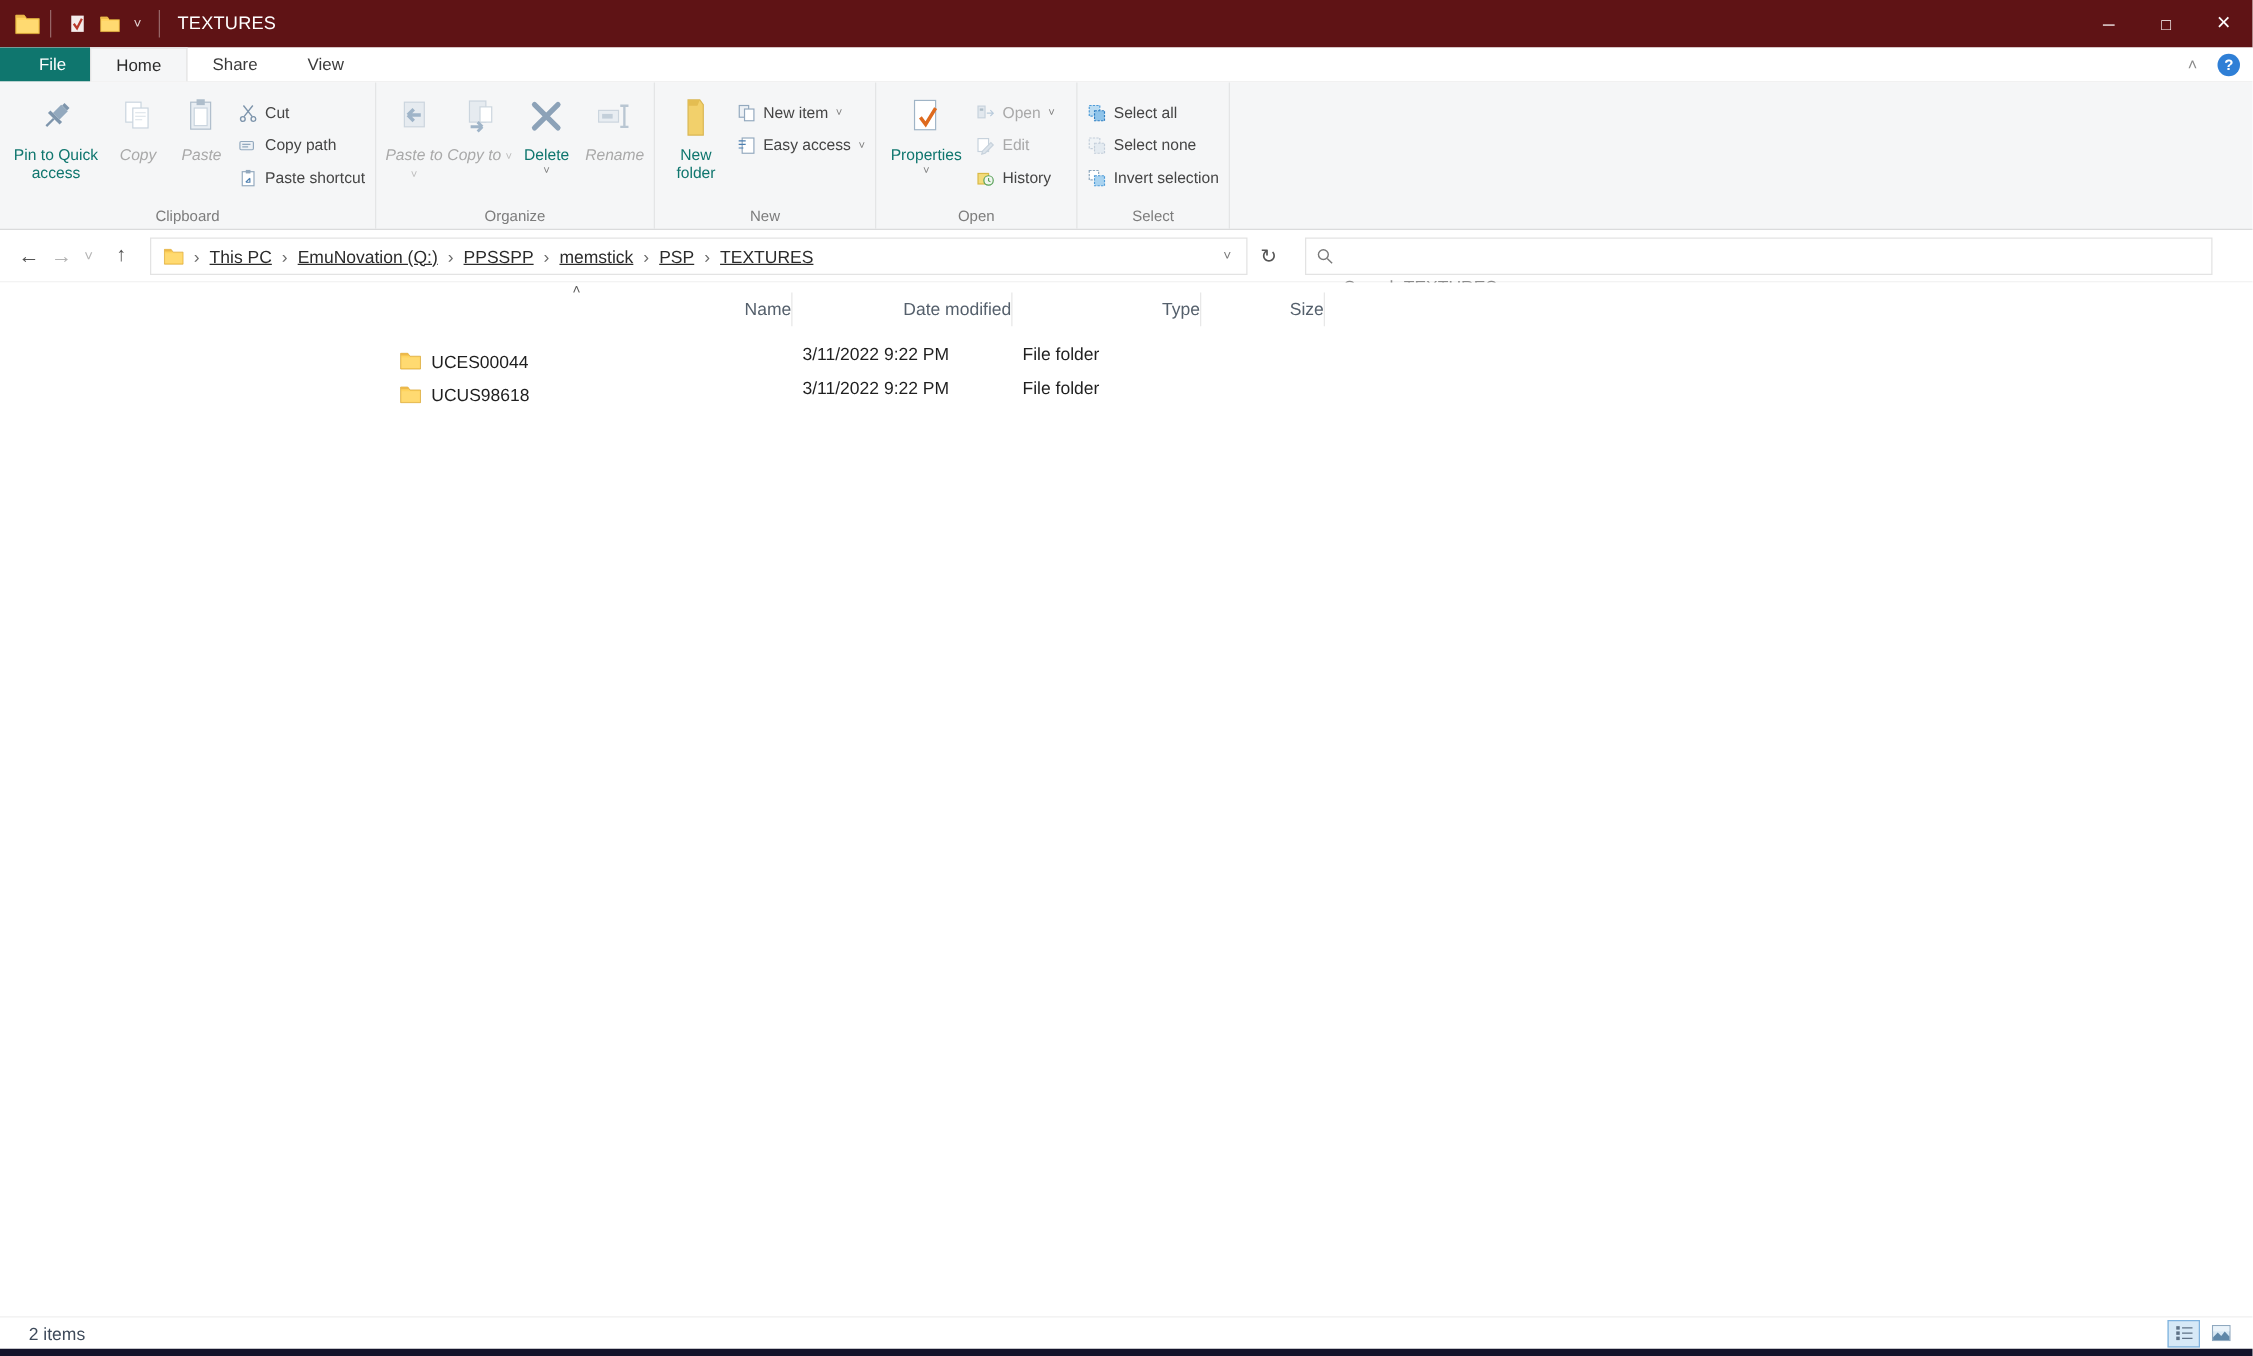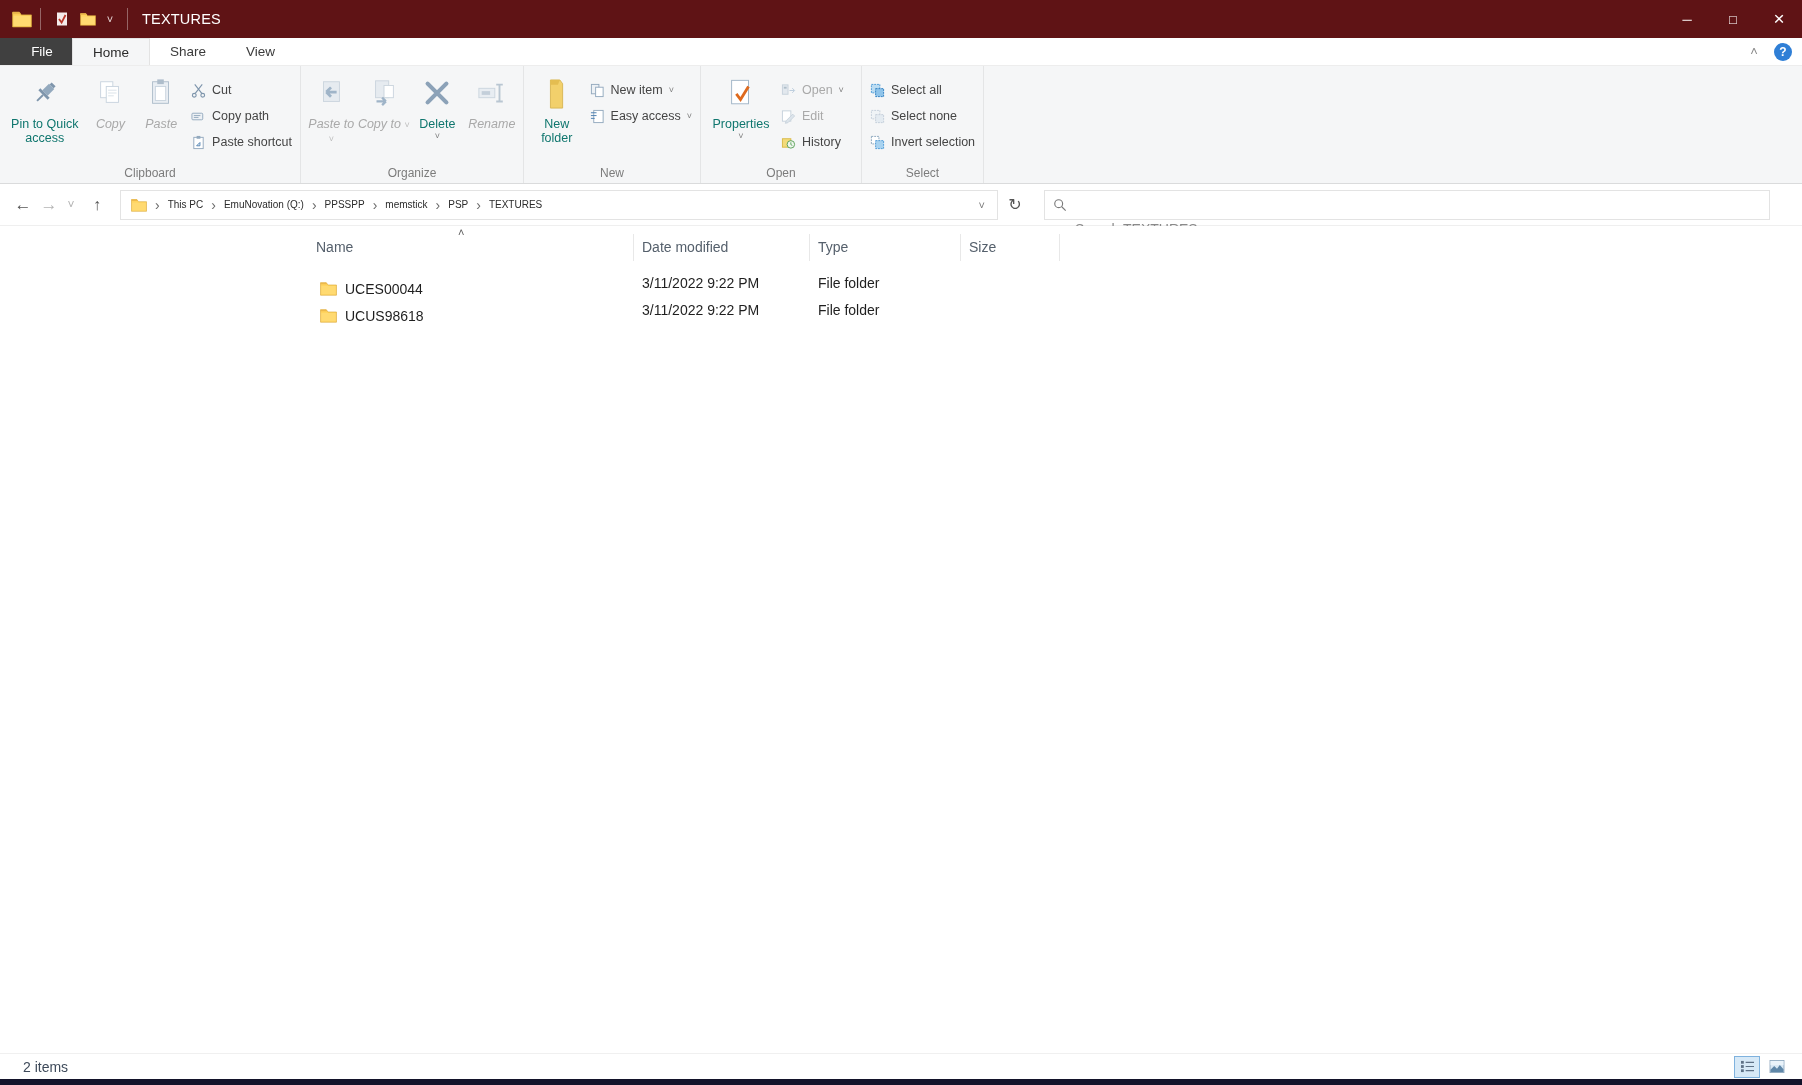--- a/index.html
+++ b/index.html
@@ -13,21 +13,21 @@
   .qat-btn { width:26px; height:26px; display:flex; align-items:center; justify-content:center; }
   .qat-caret { font-size:11px; color:#E8D8D8; width:18px; text-align:center; }
   .tb-title { font-size:14.5px; color:#fff; margin-left:6px; letter-spacing:.2px; }
   .win-controls { margin-left:auto; display:flex; height:38px; }
   .win-btn { width:46px; height:38px; display:flex; align-items:center; justify-content:center; color:#fff; }
   .win-btn.min { font-size:13px; } .win-btn.max { font-size:13px; } .win-btn.close { font-size:19px; }
 
   
   .tabrow { position:absolute; left:0; top:38px; width:1802px; height:28px; background:#fff; display:flex; align-items:stretch; border-bottom:1px solid #EDEDED; }
   .tab { padding:0 20px; display:flex; align-items:center; font-size:13.5px; color:#3B3B3B; }
-  .tab.file { background:#404040; color:#fff; width:72px; justify-content:center;padding-left:32px; }
+  .tab.file { background:#0f766e; color:#fff; width:72px; justify-content:center;padding-left:32px; }
   .tab.active { background:#F5F6F7; border:1px solid #E3E3E3; border-bottom:none; color:#2B2B2B; }
   .tabrow-right { margin-left:auto; display:flex; align-items:center; gap:10px; padding-right:10px; }
   .ribbon-collapse { color:#8A8A8A; font-size:13px; width:20px; text-align:center; }
   .help-btn { width:18px; height:18px; border-radius:50%; background:#2F7FD6; color:#fff; font-size:12px; font-weight:bold; display:flex; align-items:center; justify-content:center; }
 
   
   .ribbon { position:absolute; left:0; top:66px; width:1802px; height:118px; background:#F5F6F7; border-bottom:1px solid #DADBDC; display:flex; }
   .rgroup { position:relative; height:100%; border-right:1px solid #E4E5E6; display:flex; align-items:flex-start; padding:4px 4px 20px 4px; }
   .rgroup.g-clipboard { width:301px; } .rgroup.g-organize { width:223px; } .rgroup.g-new { width:177px; } .rgroup.g-open { width:161px; } .rgroup.g-select { width:122px; }
   .rlabel { position:absolute; bottom:3px; left:0; right:0; text-align:center; font-size:12px; color:#7C7C7C; }
@@ -44,32 +44,32 @@
   .w-pin{width:82px;} .w-copy{width:50px;} .w-paste{width:52px;} .w-move{width:54px;} .w-copyto{width:54px;} .w-del{width:56px;} .w-ren{width:56px;} .w-nf{width:62px;} .w-props{width:72px;}
 
   
   .addrrow { position:absolute; left:0; top:184px; width:1802px; height:42px; background:#fff; border-bottom:1px solid #EFEFEF; display:flex; align-items:center; }
   .nav-btn { width:30px; height:30px; display:flex; align-items:center; justify-content:center; font-size:17px; color:#555; }
   .nav-btn.back { margin-left:8px; }
   .nav-btn.dim { color:#B4B4B4; font-size:12px; width:22px; }
   .nav-btn.up { font-size:16px; }
   .addressbox { width:878px; height:30px; margin-left:8px; border:1px solid #E3E3E3; background:#fff; display:flex; align-items:center; padding:0 4px; }
   .addressbox .crumb-sep { color:#6B6B6B; font-size:14px; padding:0 8px; }
-  .crumb { font-size:10px; color:#2B2B2B; white-space:nowrap; }
+  .crumb { font-size:14px; color:#2B2B2B; white-space:nowrap;text-decoration:underline; }
   .addr-caret { margin-left:auto; color:#7A7A7A; font-size:11px; padding:0 8px; }
   .refresh-btn { width:34px; height:30px; display:flex; align-items:center; justify-content:center; color:#555; font-size:16px; }
   .searchbox { width:726px; height:30px; margin-left:12px; border:1px solid #E3E3E3; background:#fff; display:flex; align-items:center; padding:0 8px; gap:8px; }
   .searchbox input { border:none; outline:none; flex:1; font-size:14px; font-family:"Liberation Sans","DejaVu Sans",sans-serif; color:#333; background:transparent;margin-top:48px; }
   .searchbox input::placeholder { color:#8A8A8A; }
 
   
   .content { position:absolute; left:0; top:226px; width:1802px; height:827px; background:#fff; }
   .sort-indicator { position:absolute; left:458px; top:0px; font-size:11px; color:#5A5A5A; }
   .headers { position:absolute; left:300px; top:8px; height:27px; display:flex; }
-  .hcell { height:27px; line-height:26px; font-size:14px; color:#55606C; border-right:1px solid #E8E8E8; padding-left:8px; }
+  .hcell { height:27px; line-height:26px; font-size:14px; color:#55606C; border-right:1px solid #E8E8E8; padding-left:8px;text-align:right; }
   .hcell.name { width:334px; padding-left:16px; }
   .hcell.date { width:176px; }
   .hcell.type { width:151px; }
   .hcell.size { width:99px; }
   .filerow { position:absolute; left:300px; width:770px; height:27px; display:flex; }
   .filerow .fname { width:334px; display:flex; align-items:center; gap:8px; padding-left:20px; font-size:14px; color:#1F1F1F; }
   .filerow .fdate { width:176px; font-size:14px; color:#1F1F1F; padding-left:8px; }
   .filerow .ftype { width:151px; font-size:14px; color:#1F1F1F; padding-left:8px; }
   .filerow .fsize { width:99px; font-size:14px; color:#1F1F1F; padding-left:8px; }
   .row-1 { top:49px; } .row-2 { top:76px; }

